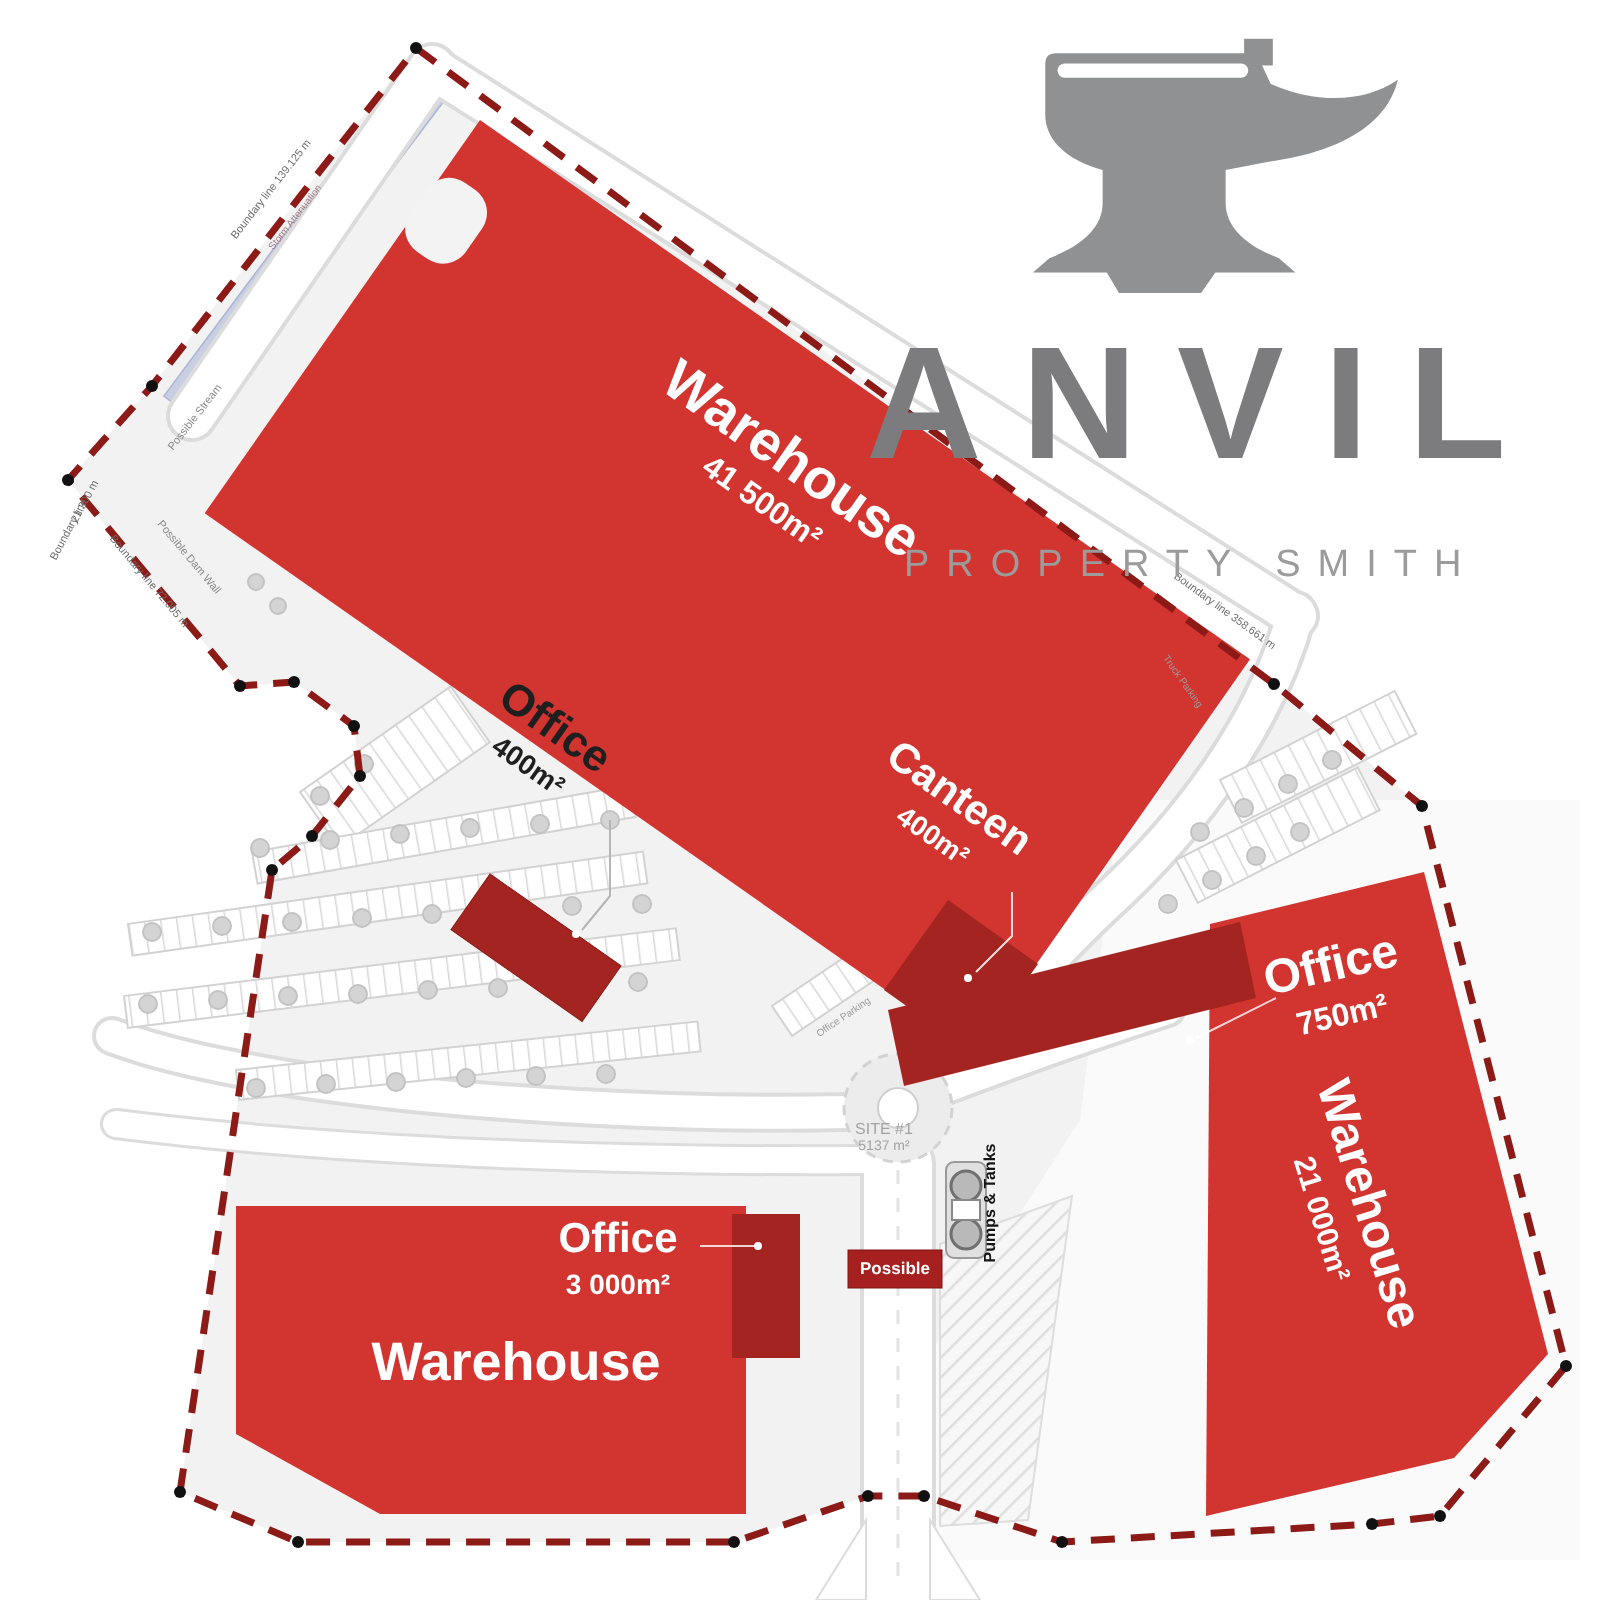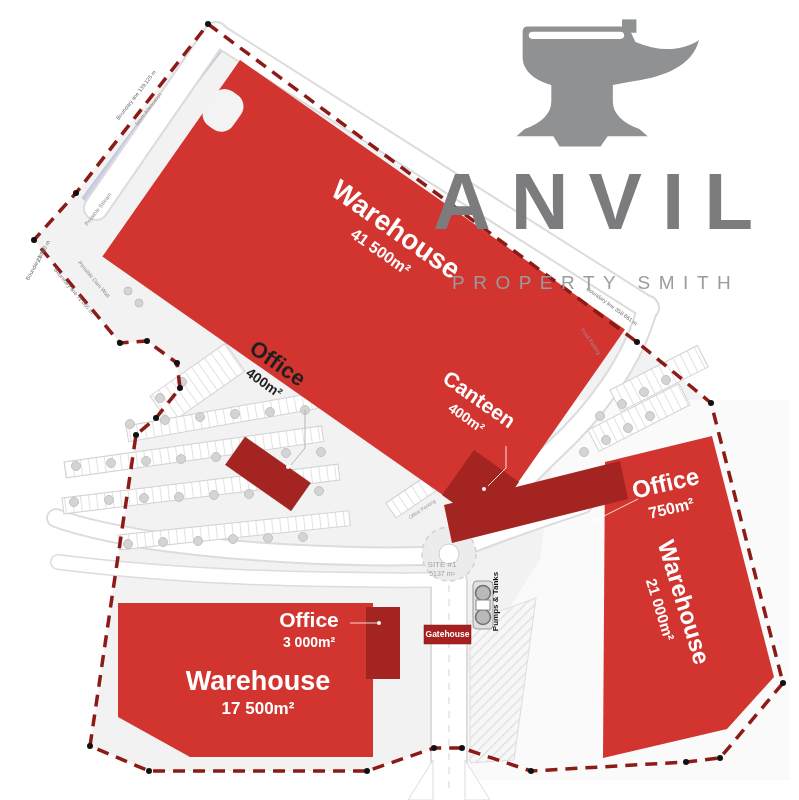--- a/index.html
+++ b/index.html
@@ -228,27 +228,26 @@
 <div class="lbl white" id="lbl-office-e">
   <span class="t1">Office</span>
   <span class="t2">750m²</span>
 </div>
 <div class="lbl white" id="lbl-warehouse-e">
   <span class="t1">Warehouse</span>
   <span class="t2">21 000m²</span>
 </div>
 <div class="lbl white" id="lbl-warehouse-sw">
   <span class="t1">Warehouse</span>
-  <span class="t2">17 500m²</span>
 </div>
 <div class="lbl white" id="lbl-office-sw">
   <span class="t1">Office</span>
   <span class="t2">3 000m²</span>
 </div>
-<div class="lbl" id="lbl-gatehouse">Gatehouse</div>
+<div class="lbl" id="lbl-gatehouse">Possible</div>
 <div class="lbl" id="lbl-site">
   <span class="s1">SITE #1</span>
   <span class="s2">5137 m²</span>
 </div>
 <div class="lbl" id="lbl-pumps">Pumps &amp; Tanks</div>
 
 <div class="tiny" id="lbl-b-nw">Boundary line  139.125 m</div>
 <div class="tiny" id="lbl-b-ne">Boundary line  358.661 m</div>
 <div class="tiny" id="lbl-b-w">21.300 m</div>
 <div class="tiny" id="lbl-b-w2">Boundary line</div>

